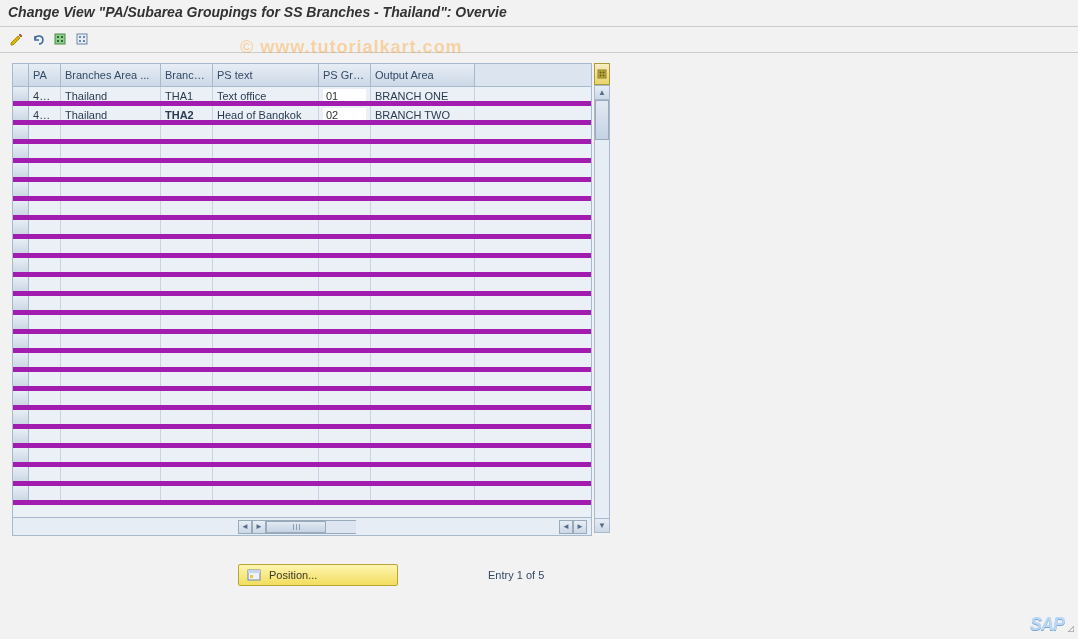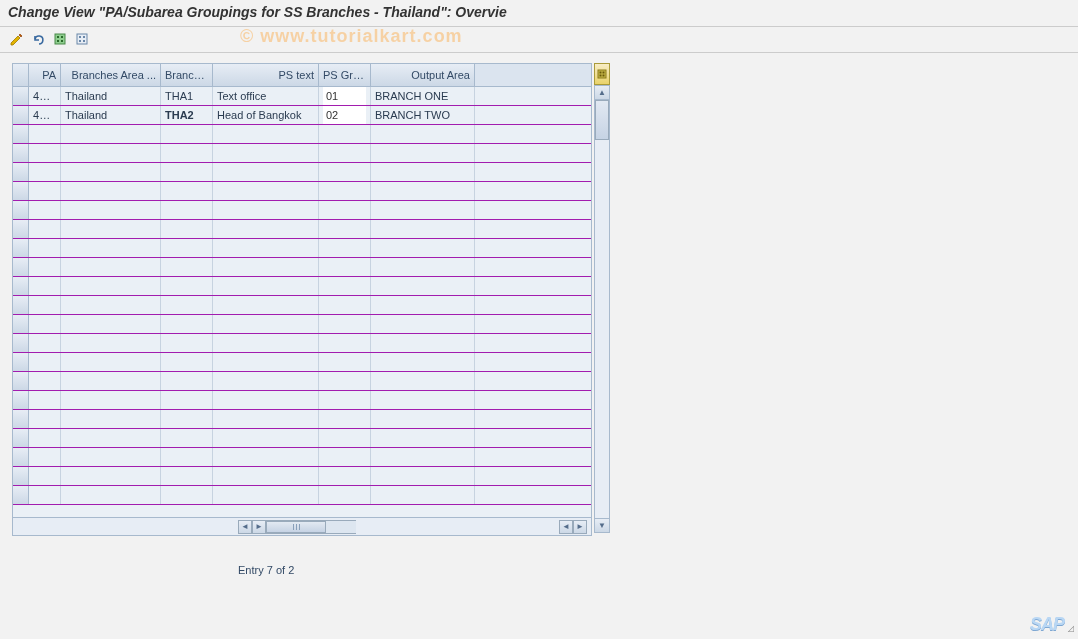--- a/index.html
+++ b/index.html
@@ -35,21 +35,21 @@
     width: 18px;
     height: 16px;
     display: inline-flex;
     align-items: center;
     justify-content: center;
     cursor: pointer;
   }
   .watermark {
     position: absolute;
     left: 240px;
-    top: 26px;
+    top: 37px;
     font-size: 18px;
     font-weight: bold;
     color: rgba(255,150,20,0.35);
     pointer-events: none;
     letter-spacing: 1px;
   }
   .content-area {
     padding: 10px 12px;
   }
   .grid-container {
@@ -92,21 +92,21 @@
   }
   .grid-body {
     height: 430px;
     overflow: hidden;
     position: relative;
     background: #eaf0f6;
   }
   .grid-row {
     display: flex;
     height: 19px;
-    border-bottom: 1px solid #a21caf;
+    border-bottom: 5px solid #a21caf;
   }
   .row-selector {
     width: 16px;
     height: 100%;
     background: linear-gradient(#e7edf5,#ccd8e6);
     border-right: 1px solid #a7b9cd;
     cursor: pointer;
   }
   .grid-cell {
     height: 100%;
@@ -221,21 +221,21 @@
     font-style: italic;
     font-size: 18px;
     color: #b9d7f4;
     text-shadow: 0 1px 0 #7fa8d3;
     letter-spacing: -1px;
   }
   .corner-arrow {
     position:absolute; bottom:6px; right:4px;
     font-size:8px; color:#888;
   }
-  .cols { font-size: 0; text-align: right; }
+  .cols { font-size: 0; }
 </style>
 </head>
 <body>
 
 <div class="title-bar">Change View "PA/Subarea Groupings for SS Branches - Thailand": Overvie</div>
 
 <div class="toolbar">
   <span class="tb-btn">
     <svg width="16" height="14" viewBox="0 0 16 14">
         <path d="M2 11 L9 4 L11 6 L4 13 L2 13 Z" fill="#e2b400" stroke="#a07800" stroke-width="0.8"></path>
@@ -516,18 +516,28 @@
     <div class="vscroll" style="right:0; top:22px; height:448px;">
       <div class="arrow">▲</div>
       <div class="track">
         <div class="thumb"></div>
       </div>
       <div class="arrow">▼</div>
     </div>
   </div>
 
   <div class="footer-area">
-    <div class="entry-text">Entry 7 of 2</div>
+    <div class="position-btn">
+      <span class="icon">
+        <svg width="14" height="12" viewBox="0 0 14 12">
+            <rect x="1" y="1" width="12" height="10" fill="#eef3fa" stroke="#6a87a8"></rect>
+            <rect x="1" y="1" width="12" height="3" fill="#c6d6ec"></rect>
+            <rect x="3" y="6" width="3" height="3" fill="#f2c14e"></rect>
+          </svg>
+      </span>
+      <span>Position...</span>
+    </div>
+    <div class="entry-text">Entry 1 of 5</div>
   </div>
 </div>
 
 <div class="sap-logo">SAP</div>
 <div class="corner-arrow">◿</div>
 
 </body></html>

